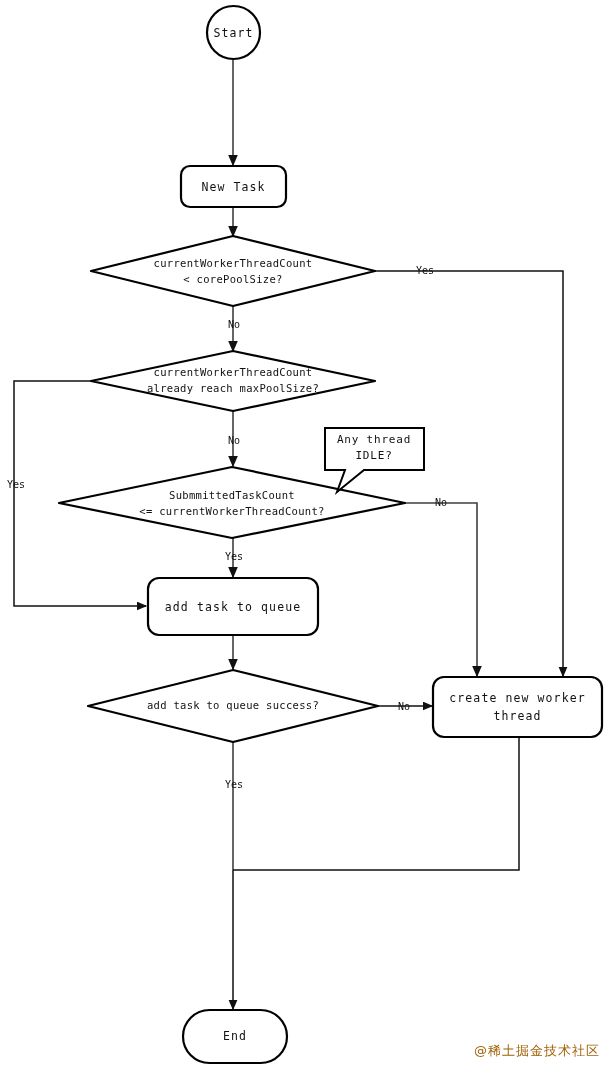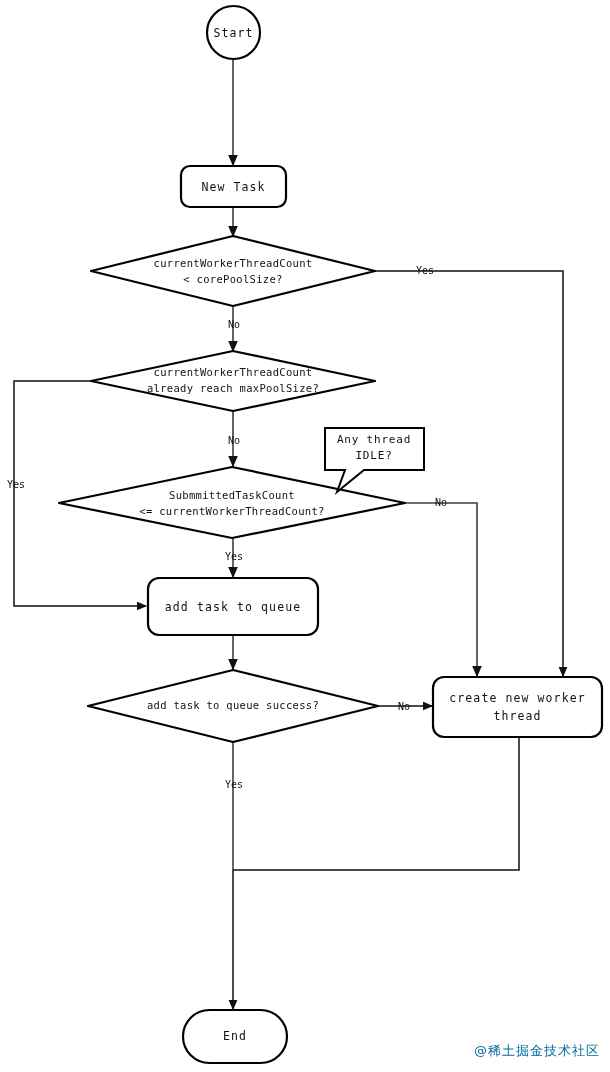--- a/index.html
+++ b/index.html
@@ -76,21 +76,21 @@
     text-anchor: middle;
     dominant-baseline: middle;
     letter-spacing: 0.8px;
   }
   .watermark {
     position: absolute;
     right: 10px;
     bottom: 12px;
     font-family: "DejaVu Sans", sans-serif;
     font-size: 13px;
-    color: #0369a1;
+    color: #a16207;
     letter-spacing: 1px;
     user-select: none;
     margin-left: 23px;
   }
 </style>
 </head>
 <body>
 
 <div id="canvas">
 

